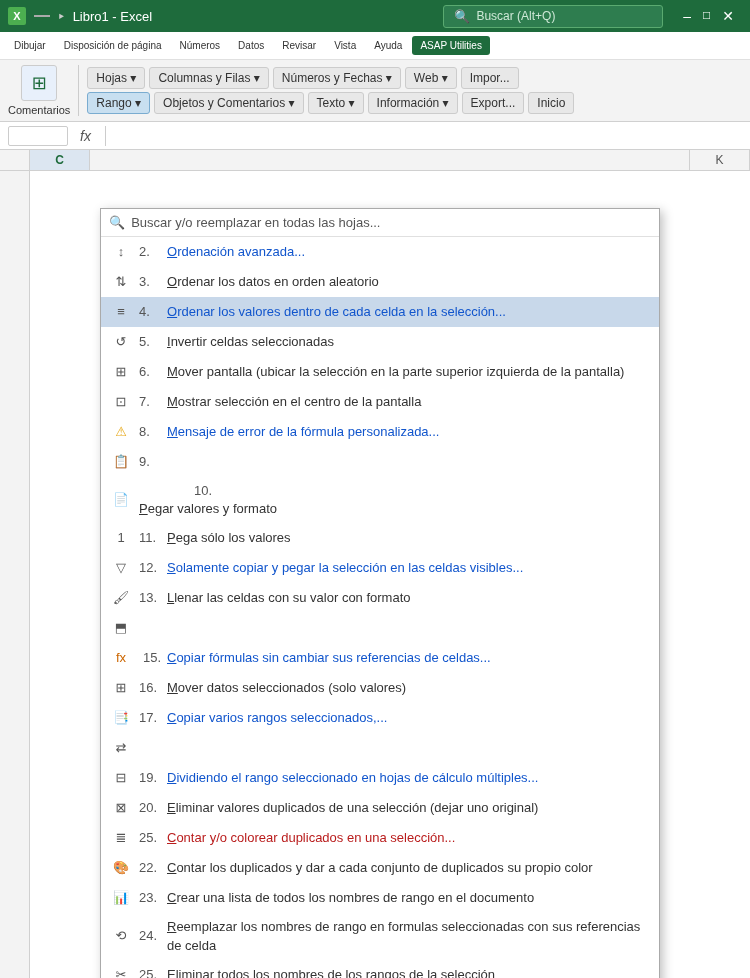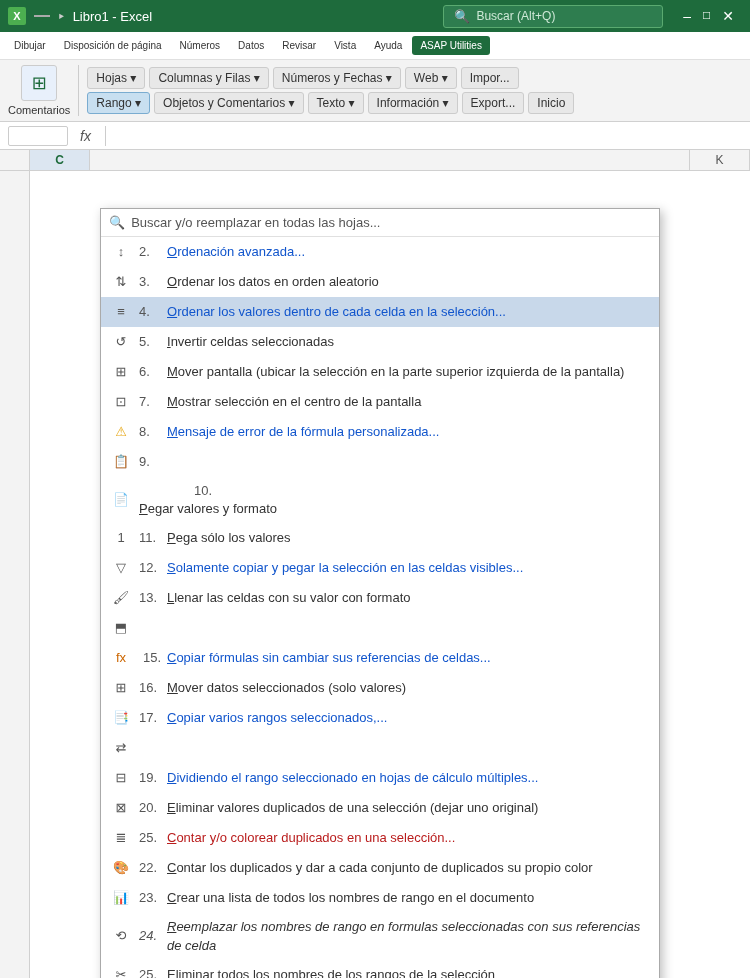--- a/index.html
+++ b/index.html
@@ -366,21 +366,21 @@
         </div>
         <div class="dropdown-item">
           <span class="item-icon" style="color: rgb(85, 85, 85);">📊</span>
           <span style="display: flex; align-items: center;">
             <span style="margin-right: 2px; min-width: 26px; display: inline-block; color: rgb(85, 85, 85);">23. </span>
             <span class="item-text"><u>C</u>rear una lista de todos los nombres de rango en el documento</span>
           </span>
         </div>
         <div class="dropdown-item">
           <span class="item-icon" style="color: rgb(85, 85, 85);">⟲</span>
-          <span style="display: flex; align-items: center; font-style: italic;">
+          <span style="display: flex; align-items: center;">
             <span style="margin-right: 2px; min-width: 26px; display: inline-block; color: rgb(85, 85, 85);">24. </span>
             <span class="item-text"><u>R</u>eemplazar los nombres de rango en formulas seleccionadas con sus referencias de celda</span>
           </span>
         </div>
         <div class="dropdown-item">
           <span class="item-icon" style="color: rgb(85, 85, 85);">✂</span>
           <span style="display: flex; align-items: center;">
             <span style="margin-right: 2px; min-width: 26px; display: inline-block; color: rgb(85, 85, 85);">25. </span>
             <span class="item-text"><u>E</u>liminar todos los nombres de los rangos de la selección</span>
           </span>

